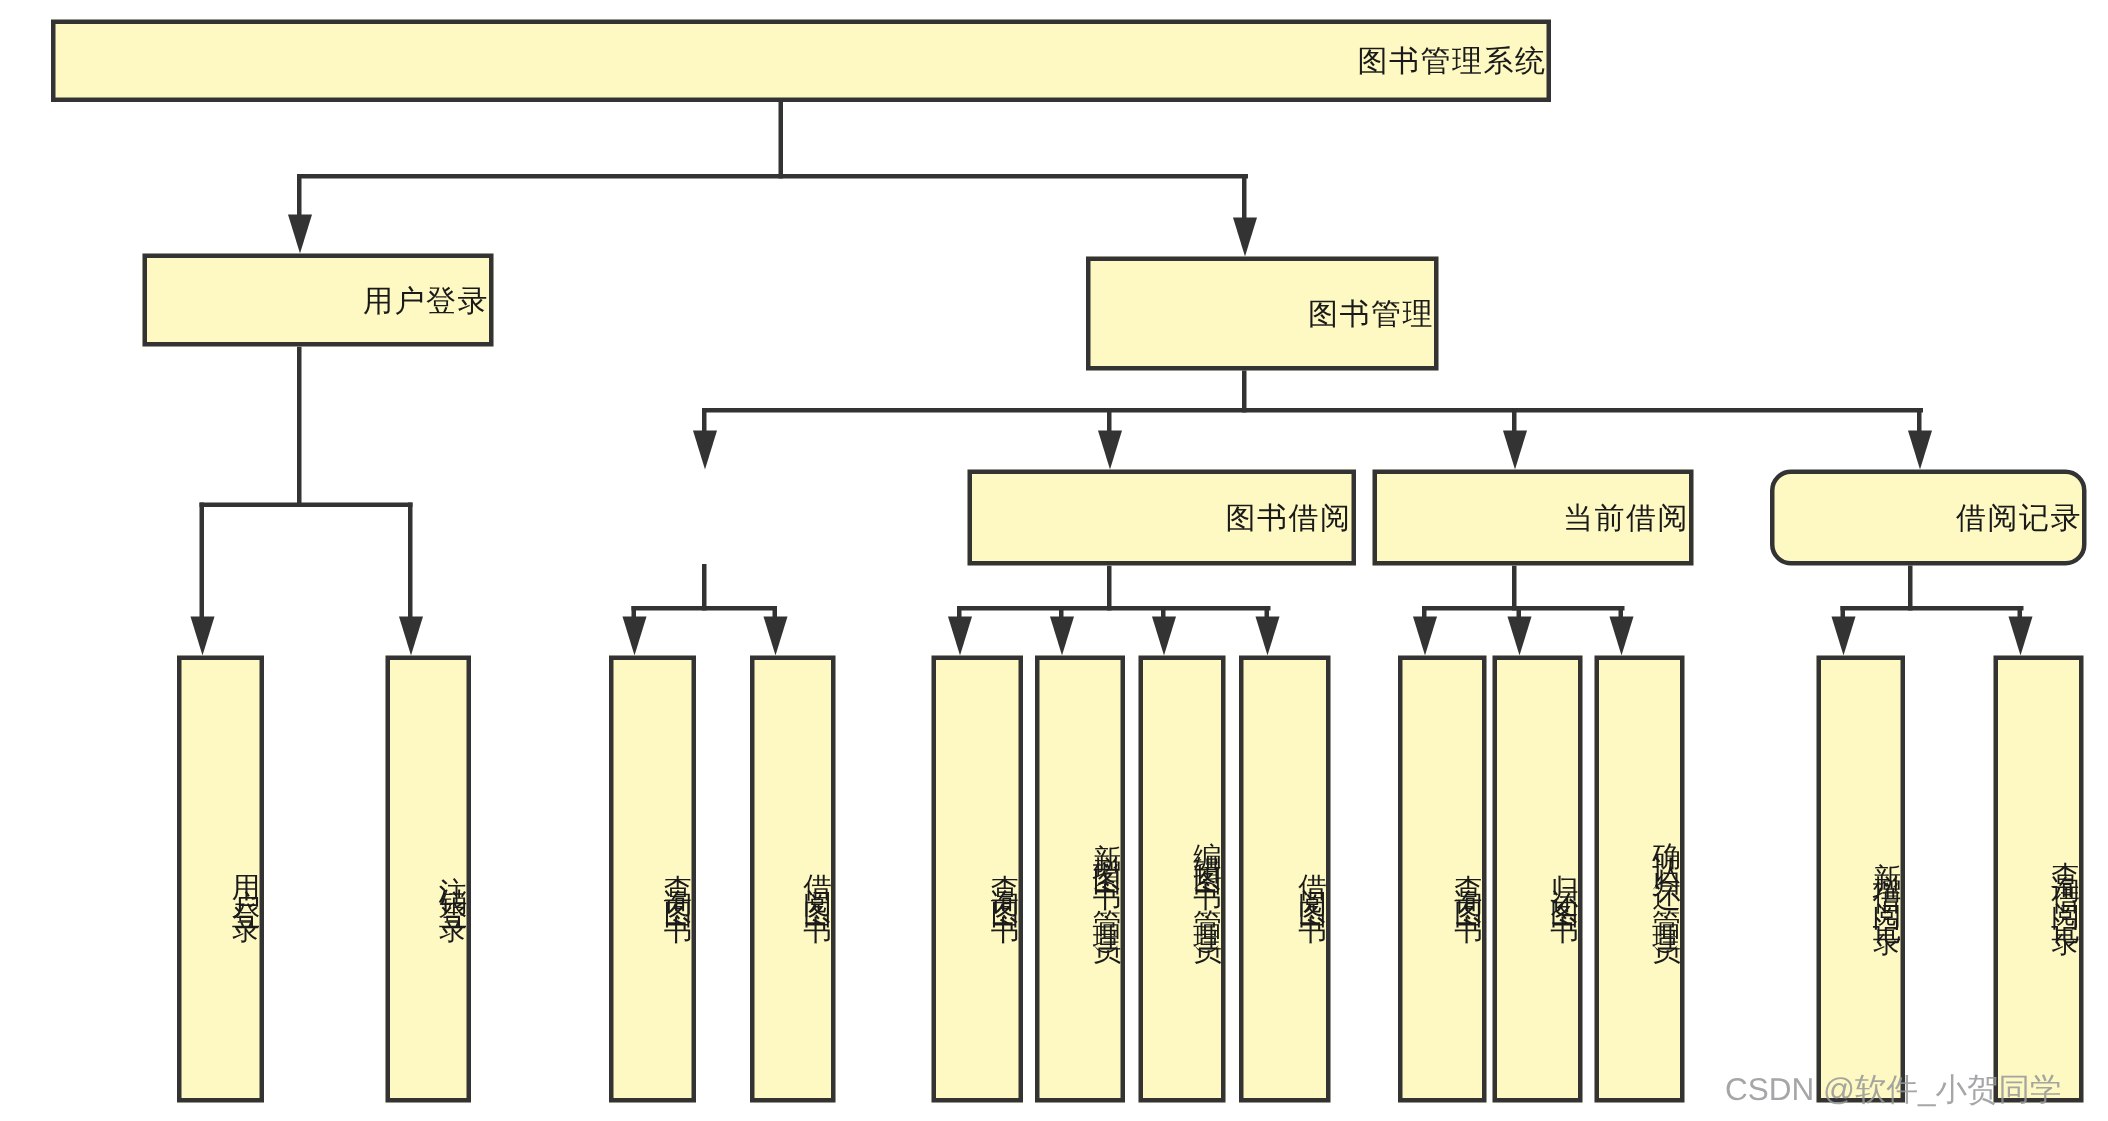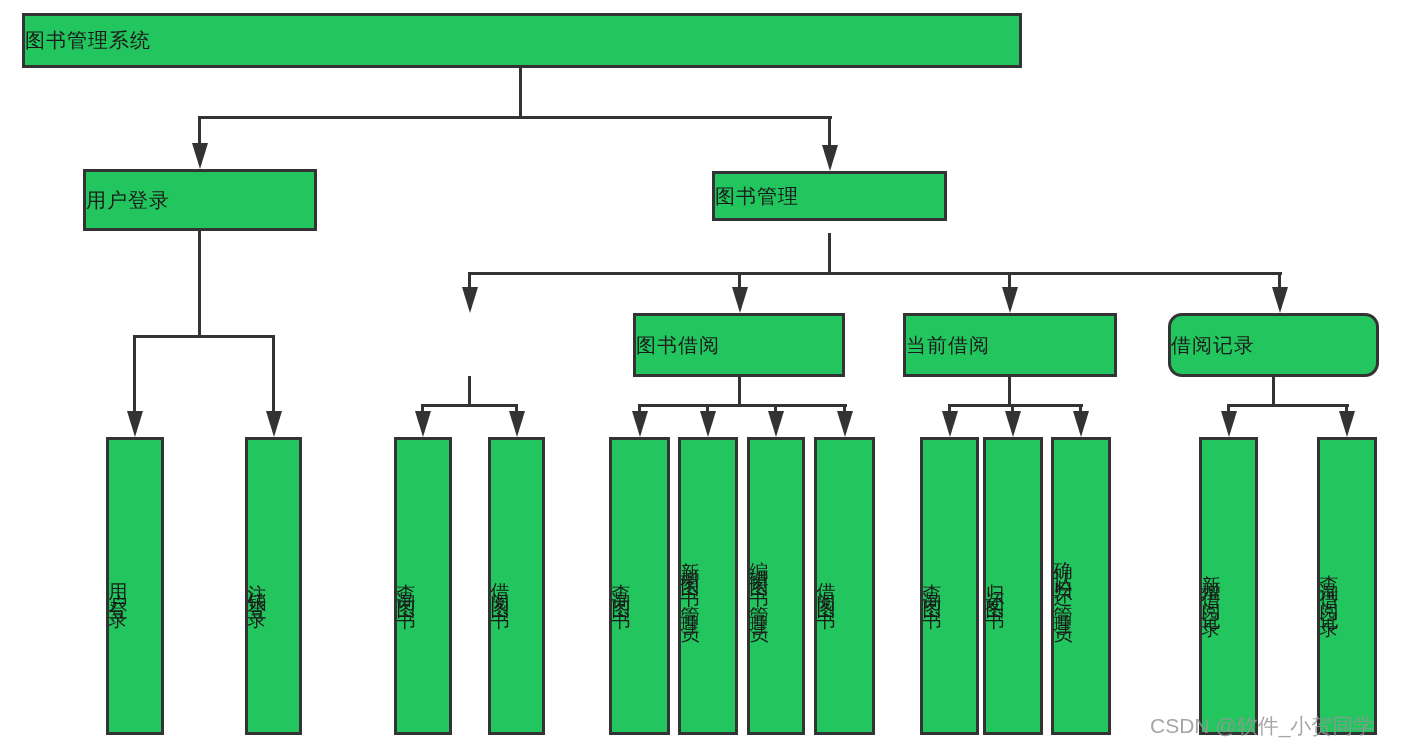--- a/index.html
+++ b/index.html
@@ -11,23 +11,24 @@
   }
   .seg { position:absolute; background:var(--line); }
   .arrow {
     position:absolute; width:0; height:0;
     border-left:8px solid transparent;
     border-right:8px solid transparent;
     border-top:26px solid var(--line);
   }
   .node {
     position:absolute; box-sizing:border-box;
-    border:3px solid var(--line); background:#22c55e;
-    display:flex; align-items:center; justify-content:flex-start;
+    border:3px solid var(--line); background:#fef9c3;
+    display:flex; align-items:center; justify-content:flex-end;
     color:var(--text);
+    margin-left:12px;
   }
   .node.h .node-label { font-size:20px; letter-spacing:1px; white-space:nowrap; }
   .node.v .node-label {
     writing-mode:vertical-rl; text-orientation:upright;
     font-size:19px; letter-spacing:9px; line-height:1;
   }
   .watermark {
     position:absolute; left:1150px; top:712px; z-index:10;
     font-size:21px; white-space:nowrap; color:rgba(148,150,152,0.85);
   }
@@ -90,26 +91,26 @@
     <div class="arrow" style="left: 1221px; top: 411px;"></div>
     <div class="arrow" style="left: 1339px; top: 411px;"></div>
   <div class="node h" style="left: 22px; top: 13px; width: 1000px; height: 55px;">
     <span class="node-label">图书管理系统</span>
   </div>
 
   <div class="node h" style="left: 83px; top: 169px; width: 234px; height: 62px;">
     <span class="node-label">用户登录</span>
   </div>
 
-  <div class="node h" style="left: 712px; top: 171px; width: 235px; height: 50px;">
+  <div class="node h" style="left: 712px; top: 171px; width: 235px; height: 76px;">
     <span class="node-label">图书管理</span>
   </div>
 
 
-  <div class="node h" style="left: 633px; top: 313px; width: 212px; height: 64px;">
+  <div class="node h" style="left: 633px; top: 313px; width: 259px; height: 64px;">
     <span class="node-label">图书借阅</span>
   </div>
 
   <div class="node h" style="left: 903px; top: 313px; width: 214px; height: 64px;">
     <span class="node-label">当前借阅</span>
   </div>
 
   <div class="node h" style="left: 1168px; top: 313px; width: 211px; height: 64px; border-radius: 14px;">
     <span class="node-label">借阅记录</span>
   </div>

